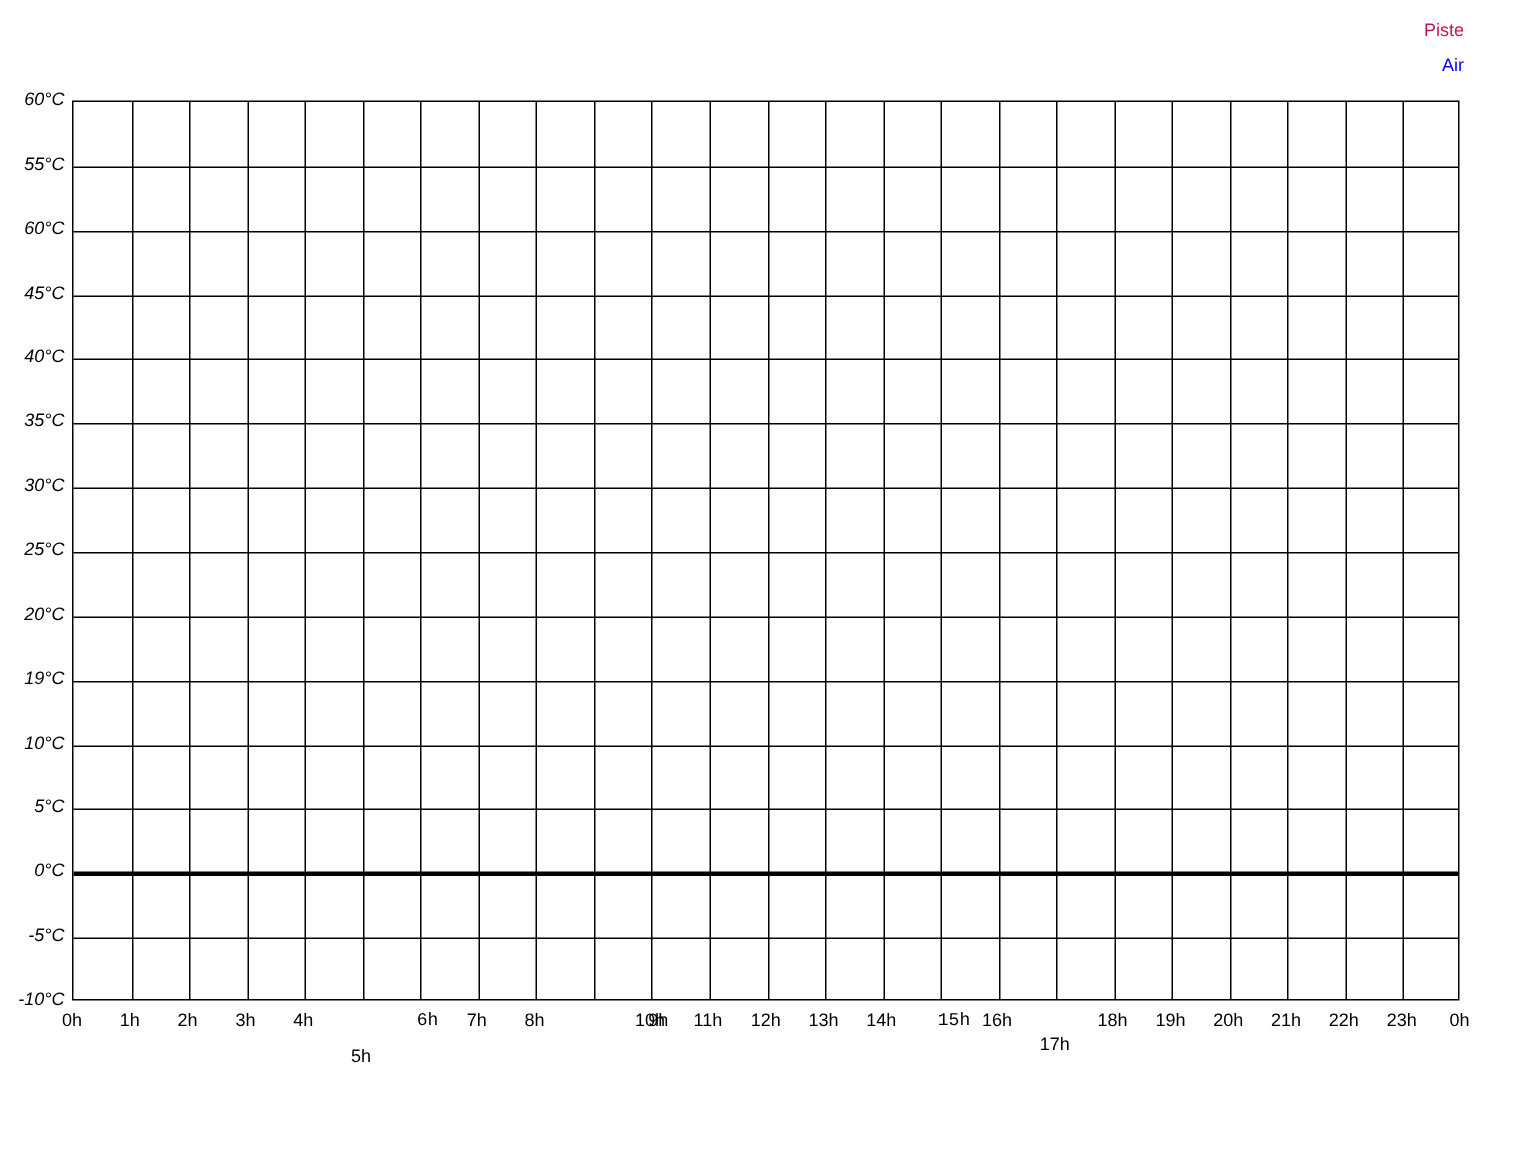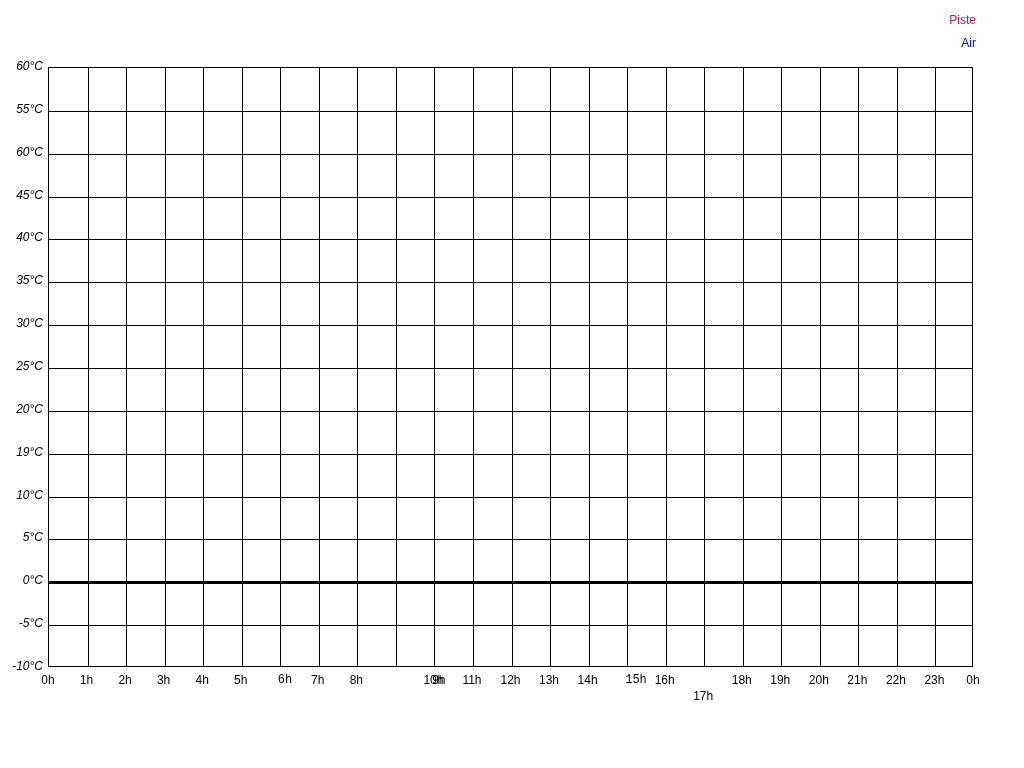--- a/index.html
+++ b/index.html
@@ -207,21 +207,21 @@
       <div class="ytick" style="top: 667px;">
         <span>-10°C</span>
       </div>
     </div>
   <div id="x-axis-labels">
       <div class="xtick" style="left: 48px;">0h</div>
       <div class="xtick" style="left: 86.5417px;">1h</div>
       <div class="xtick" style="left: 125.083px;">2h</div>
       <div class="xtick" style="left: 163.625px;">3h</div>
       <div class="xtick" style="left: 202.167px;">4h</div>
-      <div class="xtick" style="left: 240.708px;">5h</div>
+      <div class="xtick" style="left: 240.708px; margin-top: 24px;">5h</div>
       <div class="xtick" style="left: 285px; font-family: Liberation Mono, monospace;">6h</div>
       <div class="xtick" style="left: 317.792px;">7h</div>
       <div class="xtick" style="left: 356.333px;">8h</div>
       <div class="xtick" style="left: 394.875px; margin-left: 44px;">9h</div>
       <div class="xtick" style="left: 433.417px;">10h</div>
       <div class="xtick" style="left: 471.958px;">11h</div>
       <div class="xtick" style="left: 510.5px;">12h</div>
       <div class="xtick" style="left: 549.042px;">13h</div>
       <div class="xtick" style="left: 587.583px;">14h</div>
       <div class="xtick" style="left: 636px; font-family: Liberation Mono, monospace;">15h</div>

